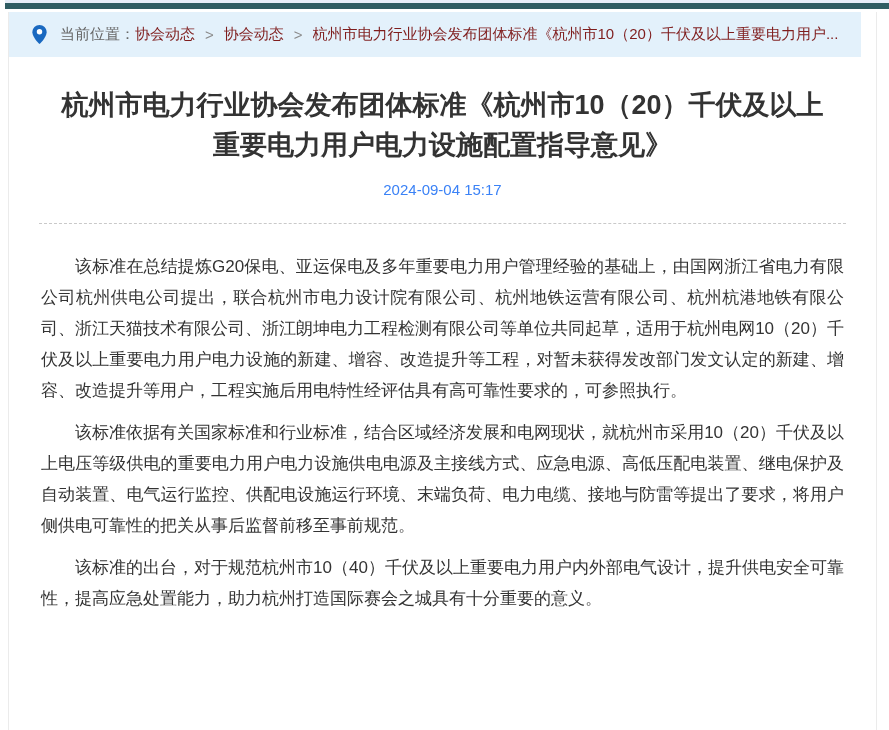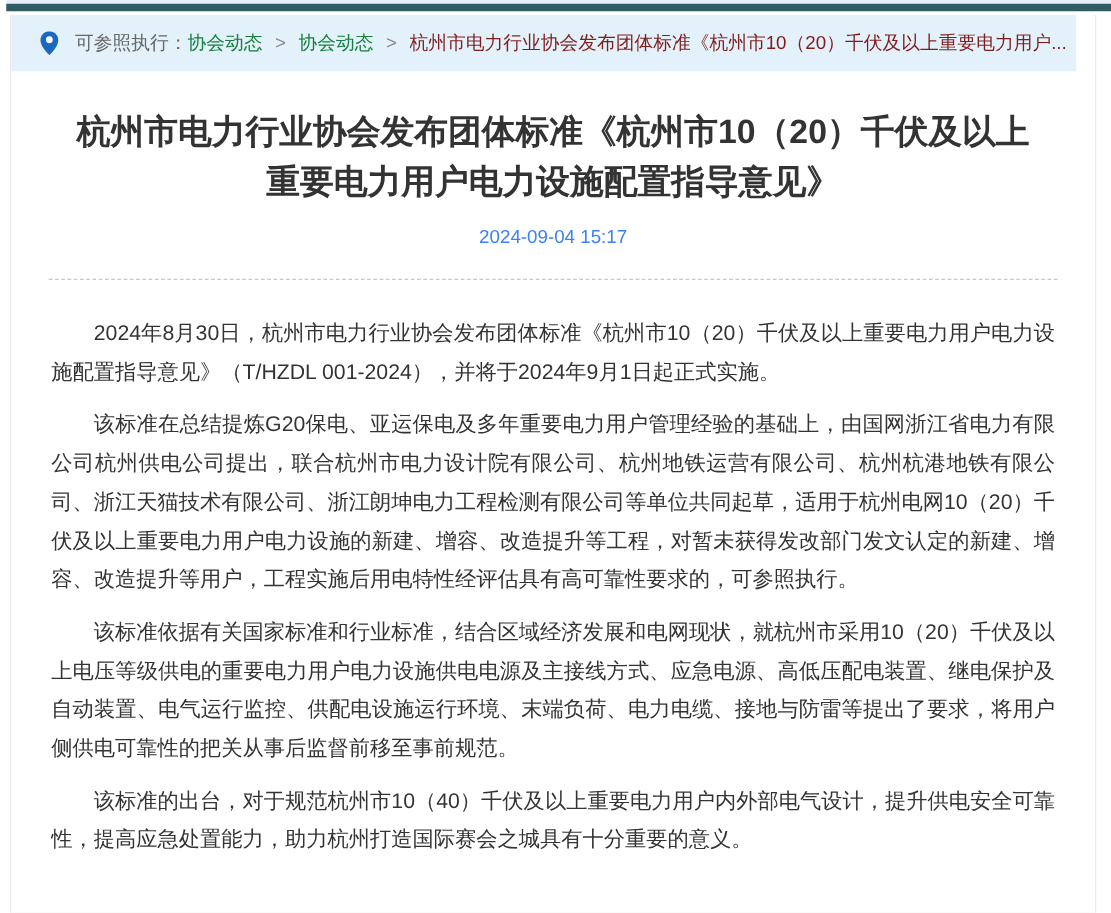--- a/index.html
+++ b/index.html
@@ -29,21 +29,21 @@
     margin-right: 15px;
     display: flex;
     align-items: center;
     padding-left: 23px;
     font-size: 15px;
     color: #666666;
     white-space: nowrap;
     overflow: hidden;
   }
   .breadcrumb .pin { width: 15px; height: 19px; margin-right: 13px; flex: 0 0 auto; }
-  .breadcrumb .crumb { color: #15803d; text-decoration: none; cursor: pointer; }
+  .breadcrumb .crumb { color: #7f1d1d; text-decoration: none; cursor: pointer; }
   .breadcrumb .sep { color: #8a8a8a; margin: 0 10px; }
   .breadcrumb .current { color: #7f1d1d; cursor: pointer; overflow: hidden; text-overflow: ellipsis; }
 
   .article-title {
     margin: 28px 50px 16px;
     text-align: center;
     font-size: 27px;
     font-weight: bold;
     color: #333333;
     line-height: 40px;
@@ -79,34 +79,33 @@
   <div class="top-strip-teal"></div>
 </div>
 
 <div class="card">
 
   <div class="breadcrumb">
     <svg class="pin" viewBox="0 0 24 32">
       <path d="M12 0C5.4 0 0 5.4 0 12c0 9 12 20 12 20s12-11 12-20C24 5.4 18.6 0 12 0z" fill="#1a69c0"></path>
       <circle cx="12" cy="11.5" r="4.6" fill="#ffffff"></circle>
     </svg>
-    <span class="crumb-prefix">可参照执行：</span>
+    <span class="crumb-prefix">当前位置：</span>
     <span class="crumb">协会动态</span>
     <span class="sep">&gt;</span>
     <span class="crumb">协会动态</span>
     <span class="sep">&gt;</span>
     <span class="current">杭州市电力行业协会发布团体标准《杭州市10（20）千伏及以上重要电力用户...</span>
   </div>
 
   <h1 class="article-title">杭州市电力行业协会发布团体标准《杭州市10（20）千伏及以上重要电力用户电力设施配置指导意见》</h1>
 
   <div class="article-date">2024-09-04 15:17</div>
 
   <div class="divider"></div>
 
   <div class="article-body">
-    <p>2024年8月30日，杭州市电力行业协会发布团体标准《杭州市10（20）千伏及以上重要电力用户电力设施配置指导意见》（T/HZDL 001-2024），并将于2024年9月1日起正式实施。</p>
     <p>该标准在总结提炼G20保电、亚运保电及多年重要电力用户管理经验的基础上，由国网浙江省电力有限公司杭州供电公司提出，联合杭州市电力设计院有限公司、杭州地铁运营有限公司、杭州杭港地铁有限公司、浙江天猫技术有限公司、浙江朗坤电力工程检测有限公司等单位共同起草，适用于杭州电网10（20）千伏及以上重要电力用户电力设施的新建、增容、改造提升等工程，对暂未获得发改部门发文认定的新建、增容、改造提升等用户，工程实施后用电特性经评估具有高可靠性要求的，可参照执行。</p>
     <p>该标准依据有关国家标准和行业标准，结合区域经济发展和电网现状，就杭州市采用10（20）千伏及以上电压等级供电的重要电力用户电力设施供电电源及主接线方式、应急电源、高低压配电装置、继电保护及自动装置、电气运行监控、供配电设施运行环境、末端负荷、电力电缆、接地与防雷等提出了要求，将用户侧供电可靠性的把关从事后监督前移至事前规范。</p>
     <p>该标准的出台，对于规范杭州市10（40）千伏及以上重要电力用户内外部电气设计，提升供电安全可靠性，提高应急处置能力，助力杭州打造国际赛会之城具有十分重要的意义。</p>
   </div>
 
 </div>
 
 </body></html>

